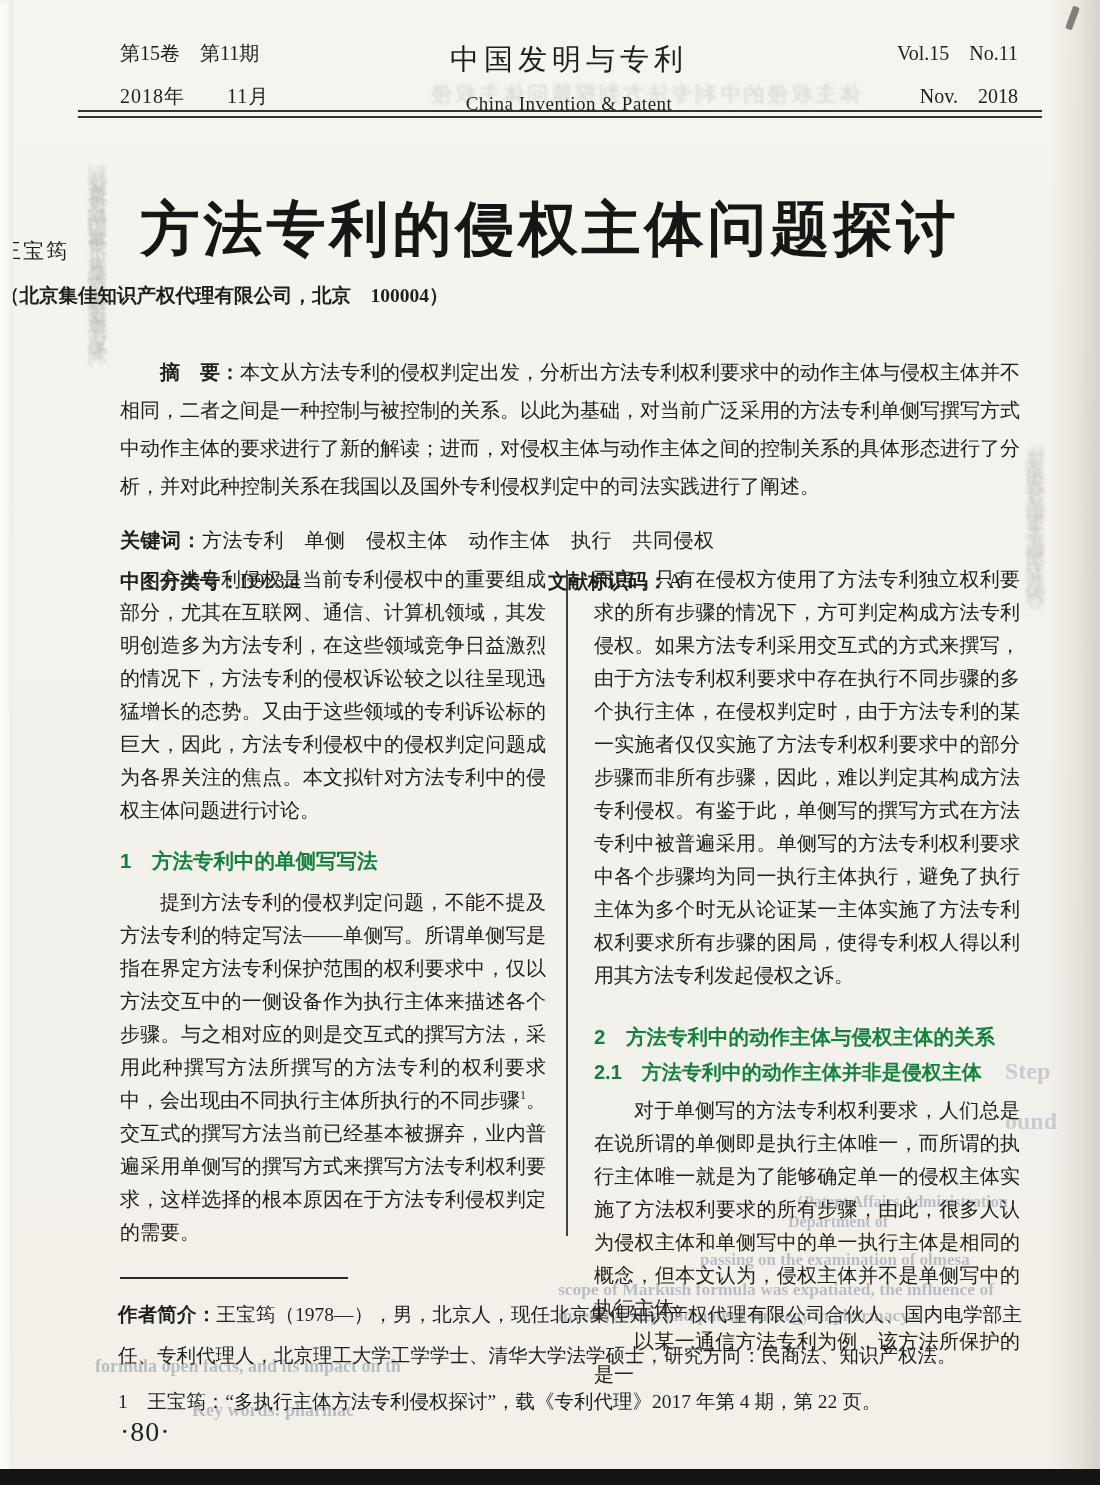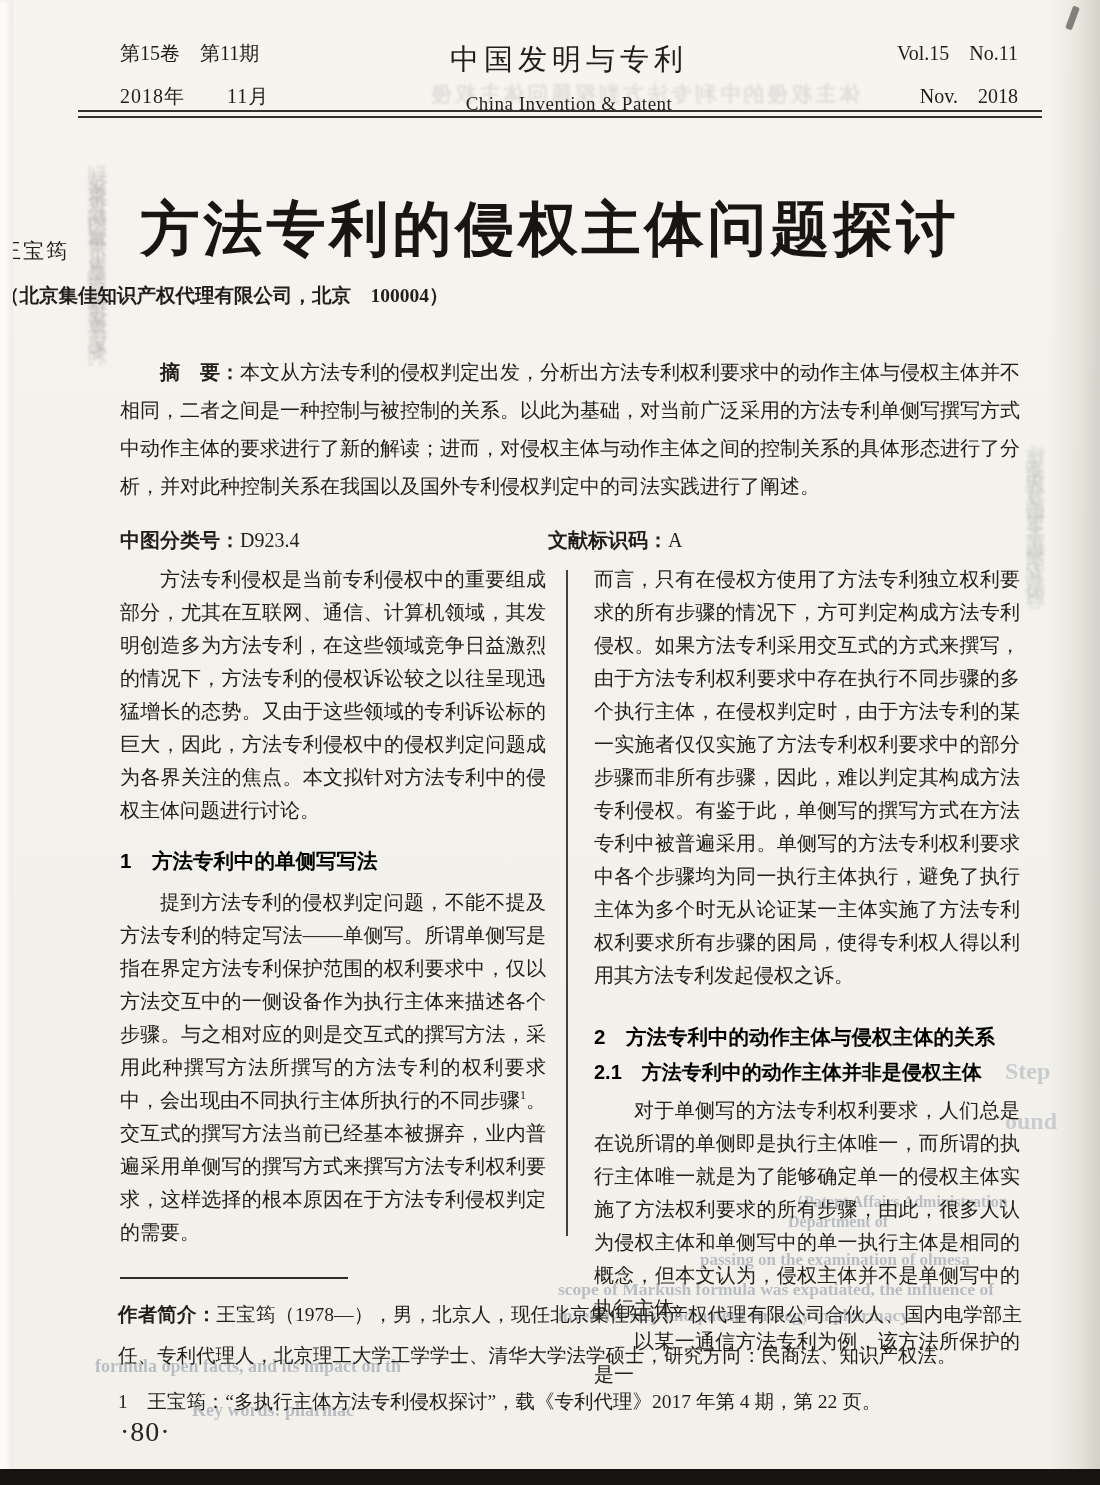--- a/index.html
+++ b/index.html
@@ -56,21 +56,21 @@
   .keywords{margin-top:7px;line-height:30px;letter-spacing:.5px;}
   .meta{position:relative;margin-top:11px;height:30px;line-height:30px;}
   .meta .g2{position:absolute;left:428px;top:0;}
 
   
   .columns{position:absolute;top:563px;left:120px;width:900px;display:flex;gap:48px;}
   .col{width:426px;font-size:20px;line-height:33px;text-align:justify;color:#232019;}
   .col p{margin:0;text-indent:2em;}
   .col p.cont{text-indent:0;}
   .col h2,.col h3{font-family:"Liberation Sans","DejaVu Sans",sans-serif;
-    font-size:20.5px;font-weight:bold;margin:0;text-indent:0;color:#000000;}
+    font-size:20.5px;font-weight:bold;margin:0;text-indent:0;color:#15803d;}
   .col-left h2{margin:17px 0 9px 0;}
   .col-right h2{margin:28px 0 3px 0;}
   .col-right h3{margin:3px 0 5px 0;font-size:20px;}
   .col sup{font-size:12px;line-height:0;}
   .col-divider{position:absolute;left:566px;top:570px;height:666px;width:2px;background:#44423e;}
 
   
   .fn-rule{position:absolute;top:1277px;left:120px;width:228px;border-top:2px solid #2c2a27;}
   .footer{position:absolute;top:1294px;left:118px;width:904px;font-size:19.5px;line-height:41px;text-align:justify;}
   .footer .fnote{margin-top:5px;}
@@ -107,20 +107,21 @@
   </div>
 </header>
 <div class="double-rule"></div>
 
 <h1 class="title">方法专利的侵权主体问题探讨</h1>
 <div class="author">王宝筠</div>
 <div class="affiliation">（北京集佳知识产权代理有限公司，北京　100004）</div>
 
 <div class="front">
   <p class="abstract"><span class="hei">摘　要：</span><span>本文从方法专利的侵权判定出发，分析出方法专利权利要求中的动作主体与侵权主体并不相同，二者之间是一种控制与被控制的关系。以此为基础，对当前广泛采用的方法专利单侧写撰写方式中动作主体的要求进行了新的解读；进而，对侵权主体与动作主体之间的控制关系的具体形态进行了分析，并对此种控制关系在我国以及国外专利侵权判定中的司法实践进行了阐述。</span></p>
+  <div class="keywords"><span class="hei">关键词：</span><span>方法专利　单侧　侵权主体　动作主体　执行　共同侵权</span></div>
   <div class="meta">
     <span class="g1"><span class="hei">中图分类号：</span><span>D923.4</span></span>
     <span class="g2"><span class="hei">文献标识码：</span><span>A</span></span>
   </div>
 </div>
 
 <main class="columns">
   <div class="col col-left">
     <p>方法专利侵权是当前专利侵权中的重要组成部分，尤其在互联网、通信、计算机领域，其发明创造多为方法专利，在这些领域竞争日益激烈的情况下，方法专利的侵权诉讼较之以往呈现迅猛增长的态势。又由于这些领域的专利诉讼标的巨大，因此，方法专利侵权中的侵权判定问题成为各界关注的焦点。本文拟针对方法专利中的侵权主体问题进行讨论。</p>
     <h2>1　方法专利中的单侧写写法</h2>

